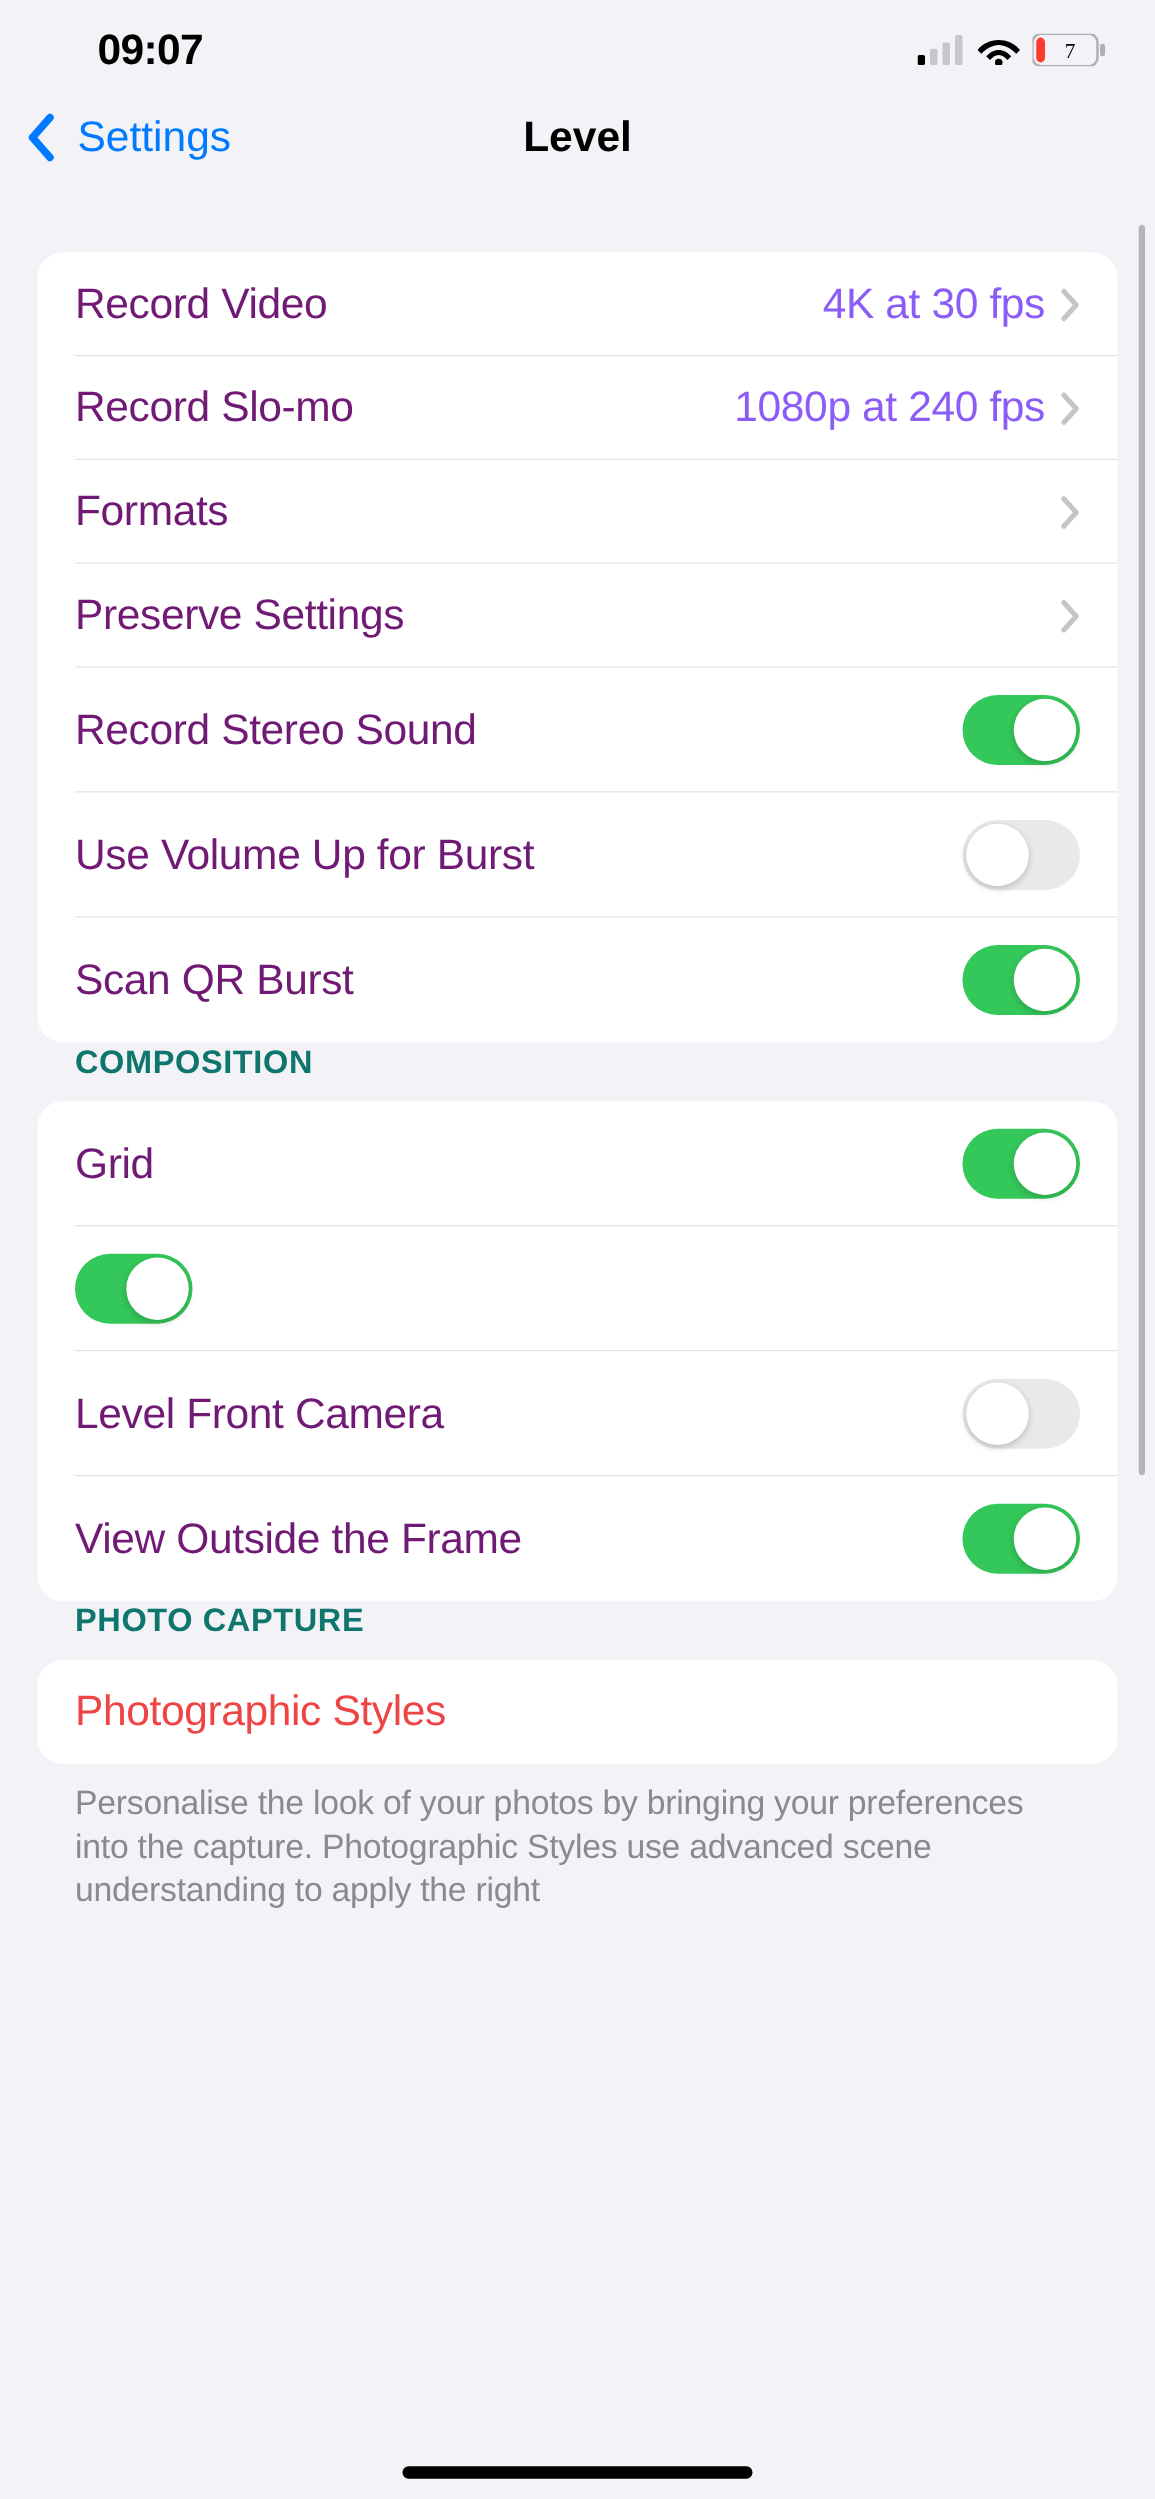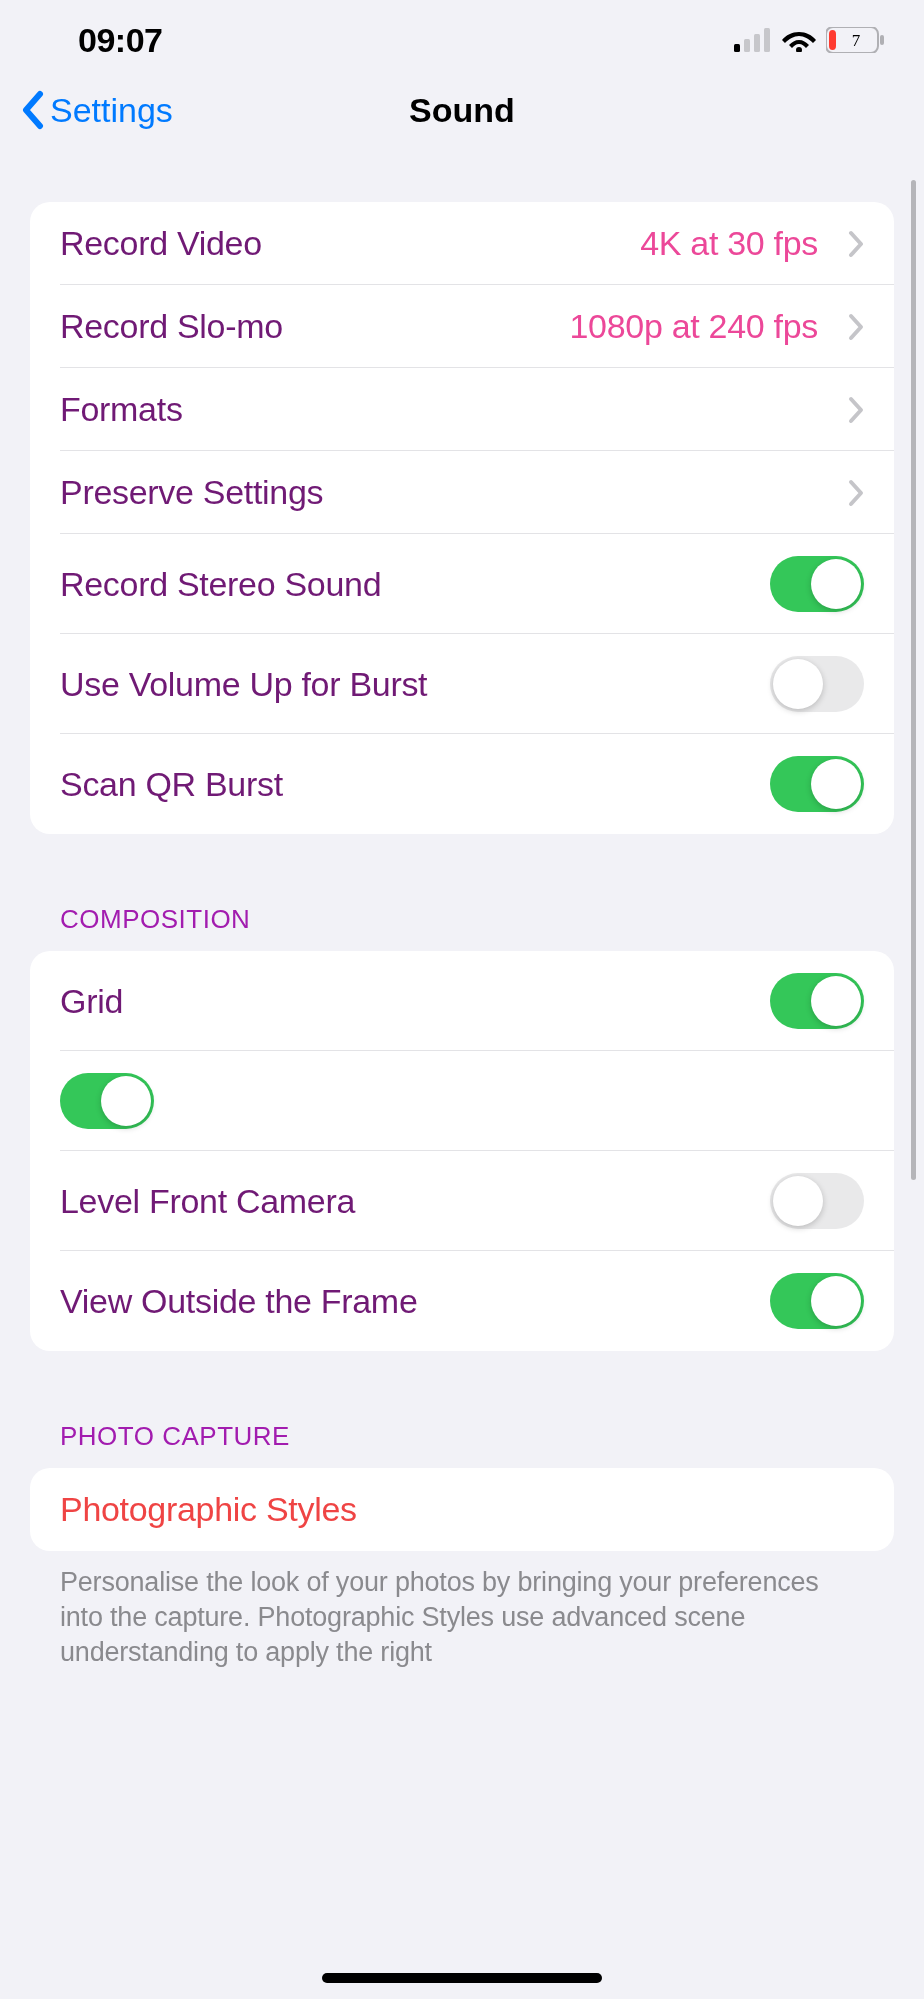--- a/index.html
+++ b/index.html
@@ -40,21 +40,21 @@
       padding: 10px 20px 30px 20px;
       position: relative;
       height: 80px;
     }
     .back-button {
       display: flex;
       align-items: center;
       color: #007aff;
       font-size: 34px;
       font-weight: 400;
-      gap: 6px;
+      gap: 18px;
     }
     .back-chevron {
       width: 24px;
       height: 40px;
     }
     .nav-title {
       position: absolute;
       left: 50%;
       transform: translateX(-50%);
       font-size: 34px;
@@ -62,26 +62,25 @@
       color: #000;
     }
     .section {
       margin: 0 30px;
     }
     .section-first {
       margin-top: 42px;
     }
     .section-header {
       font-size: 26px;
-      font-weight: 400;
-      color: #a21caf;
+      font-weight: 700;
+      color: #0f766e;
       letter-spacing: 0.5px;
       text-transform: uppercase;
       padding: 0 30px 16px 30px;
-      margin-top: 70px;
     }
     .group {
       background: #fff;
       border-radius: 20px;
       overflow: hidden;
     }
     .row {
       display: flex;
       align-items: center;
       min-height: 82px;
@@ -100,22 +99,22 @@
     .row-label {
       font-size: 34px;
       font-weight: 400;
       color: #701a75;
       flex: 1;
       letter-spacing: -0.3px;
     }
     .row-value {
       font-size: 34px;
       font-weight: 400;
-      color: #ec4899;
-      margin-right: 30px;
+      color: #8b5cf6;
+      margin-right: 12px;
       letter-spacing: -0.3px;
     }
     .chevron-right {
       width: 16px;
       height: 28px;
       flex-shrink: 0;
     }
     .toggle {
       width: 94px;
       height: 56px;
@@ -204,21 +203,21 @@
   </div>
 </div>
 
 <div class="nav-bar">
   <div class="back-button">
     <svg class="back-chevron" viewBox="0 0 24 40">
       <polyline points="20,4 6,20 20,36" fill="none" stroke="#007aff" stroke-width="6" stroke-linecap="round" stroke-linejoin="round"></polyline>
     </svg>
     <span>Settings</span>
   </div>
-  <div class="nav-title">Sound</div>
+  <div class="nav-title">Level</div>
 </div>
 
 <div class="section section-first">
   <div class="group">
 
     <div class="row">
       <div class="row-label">Record Video</div>
       <div class="row-value">4K at 30 fps</div>
       <svg class="chevron-right" viewBox="0 0 16 28">
           <polyline points="3,3 13,14 3,25" fill="none" stroke="#c5c5c9" stroke-width="4" stroke-linecap="round" stroke-linejoin="round"></polyline>

